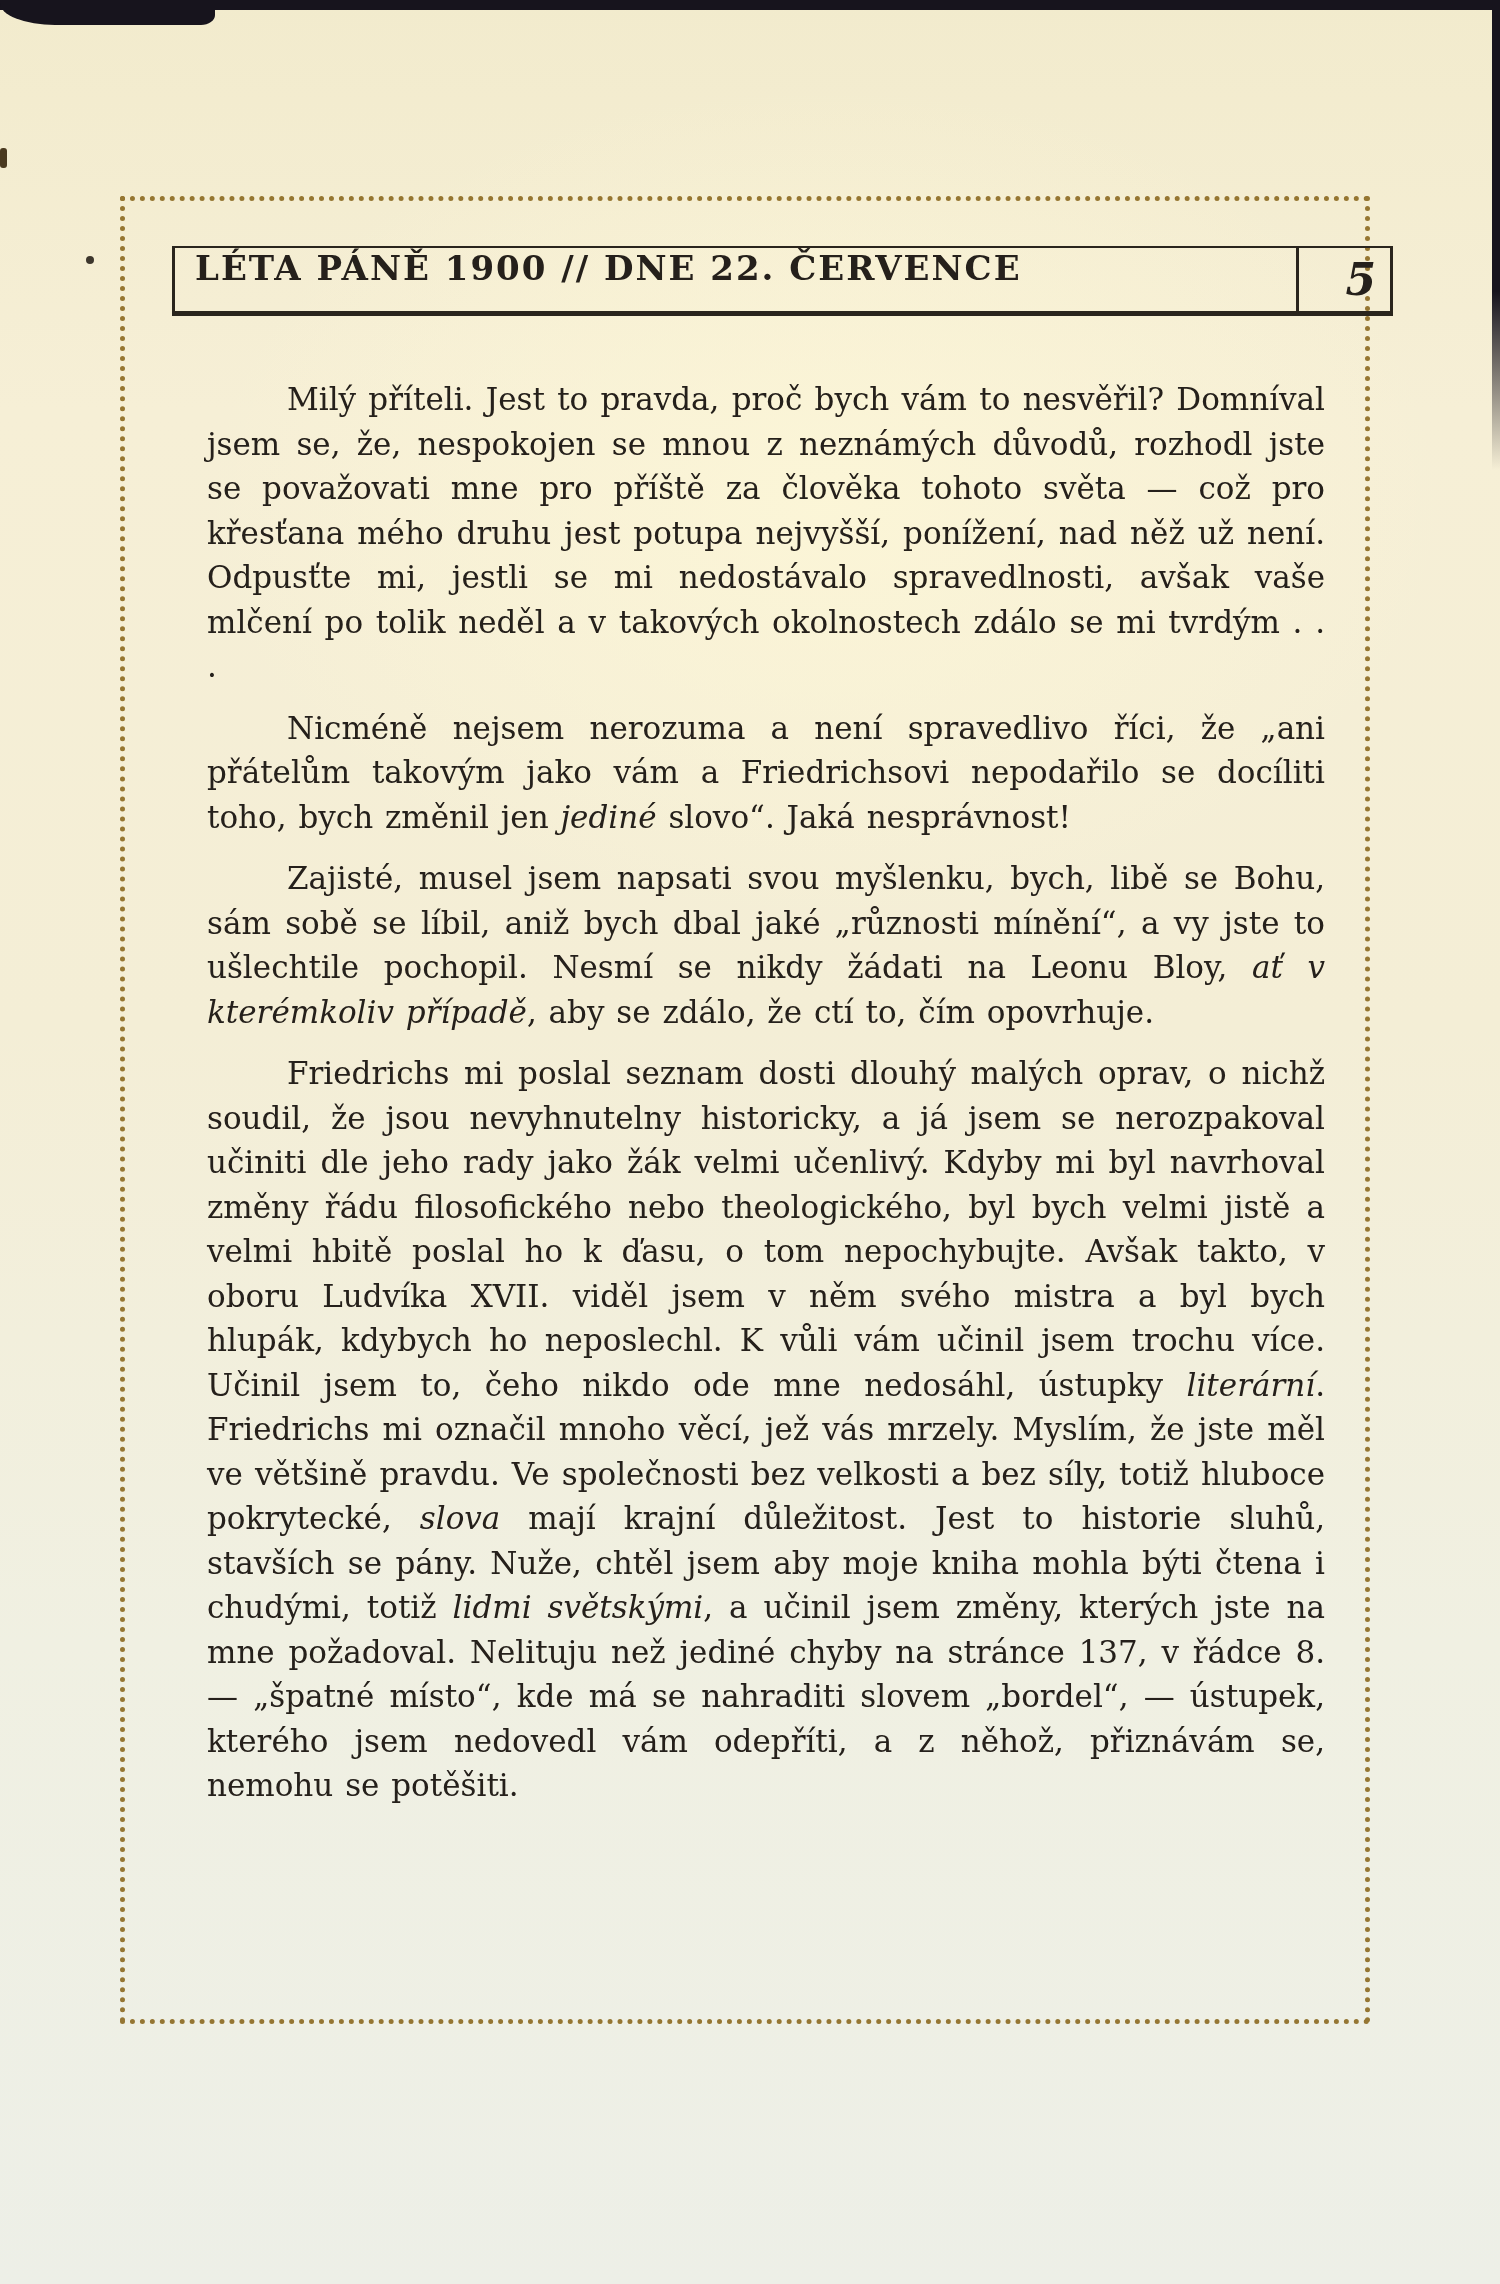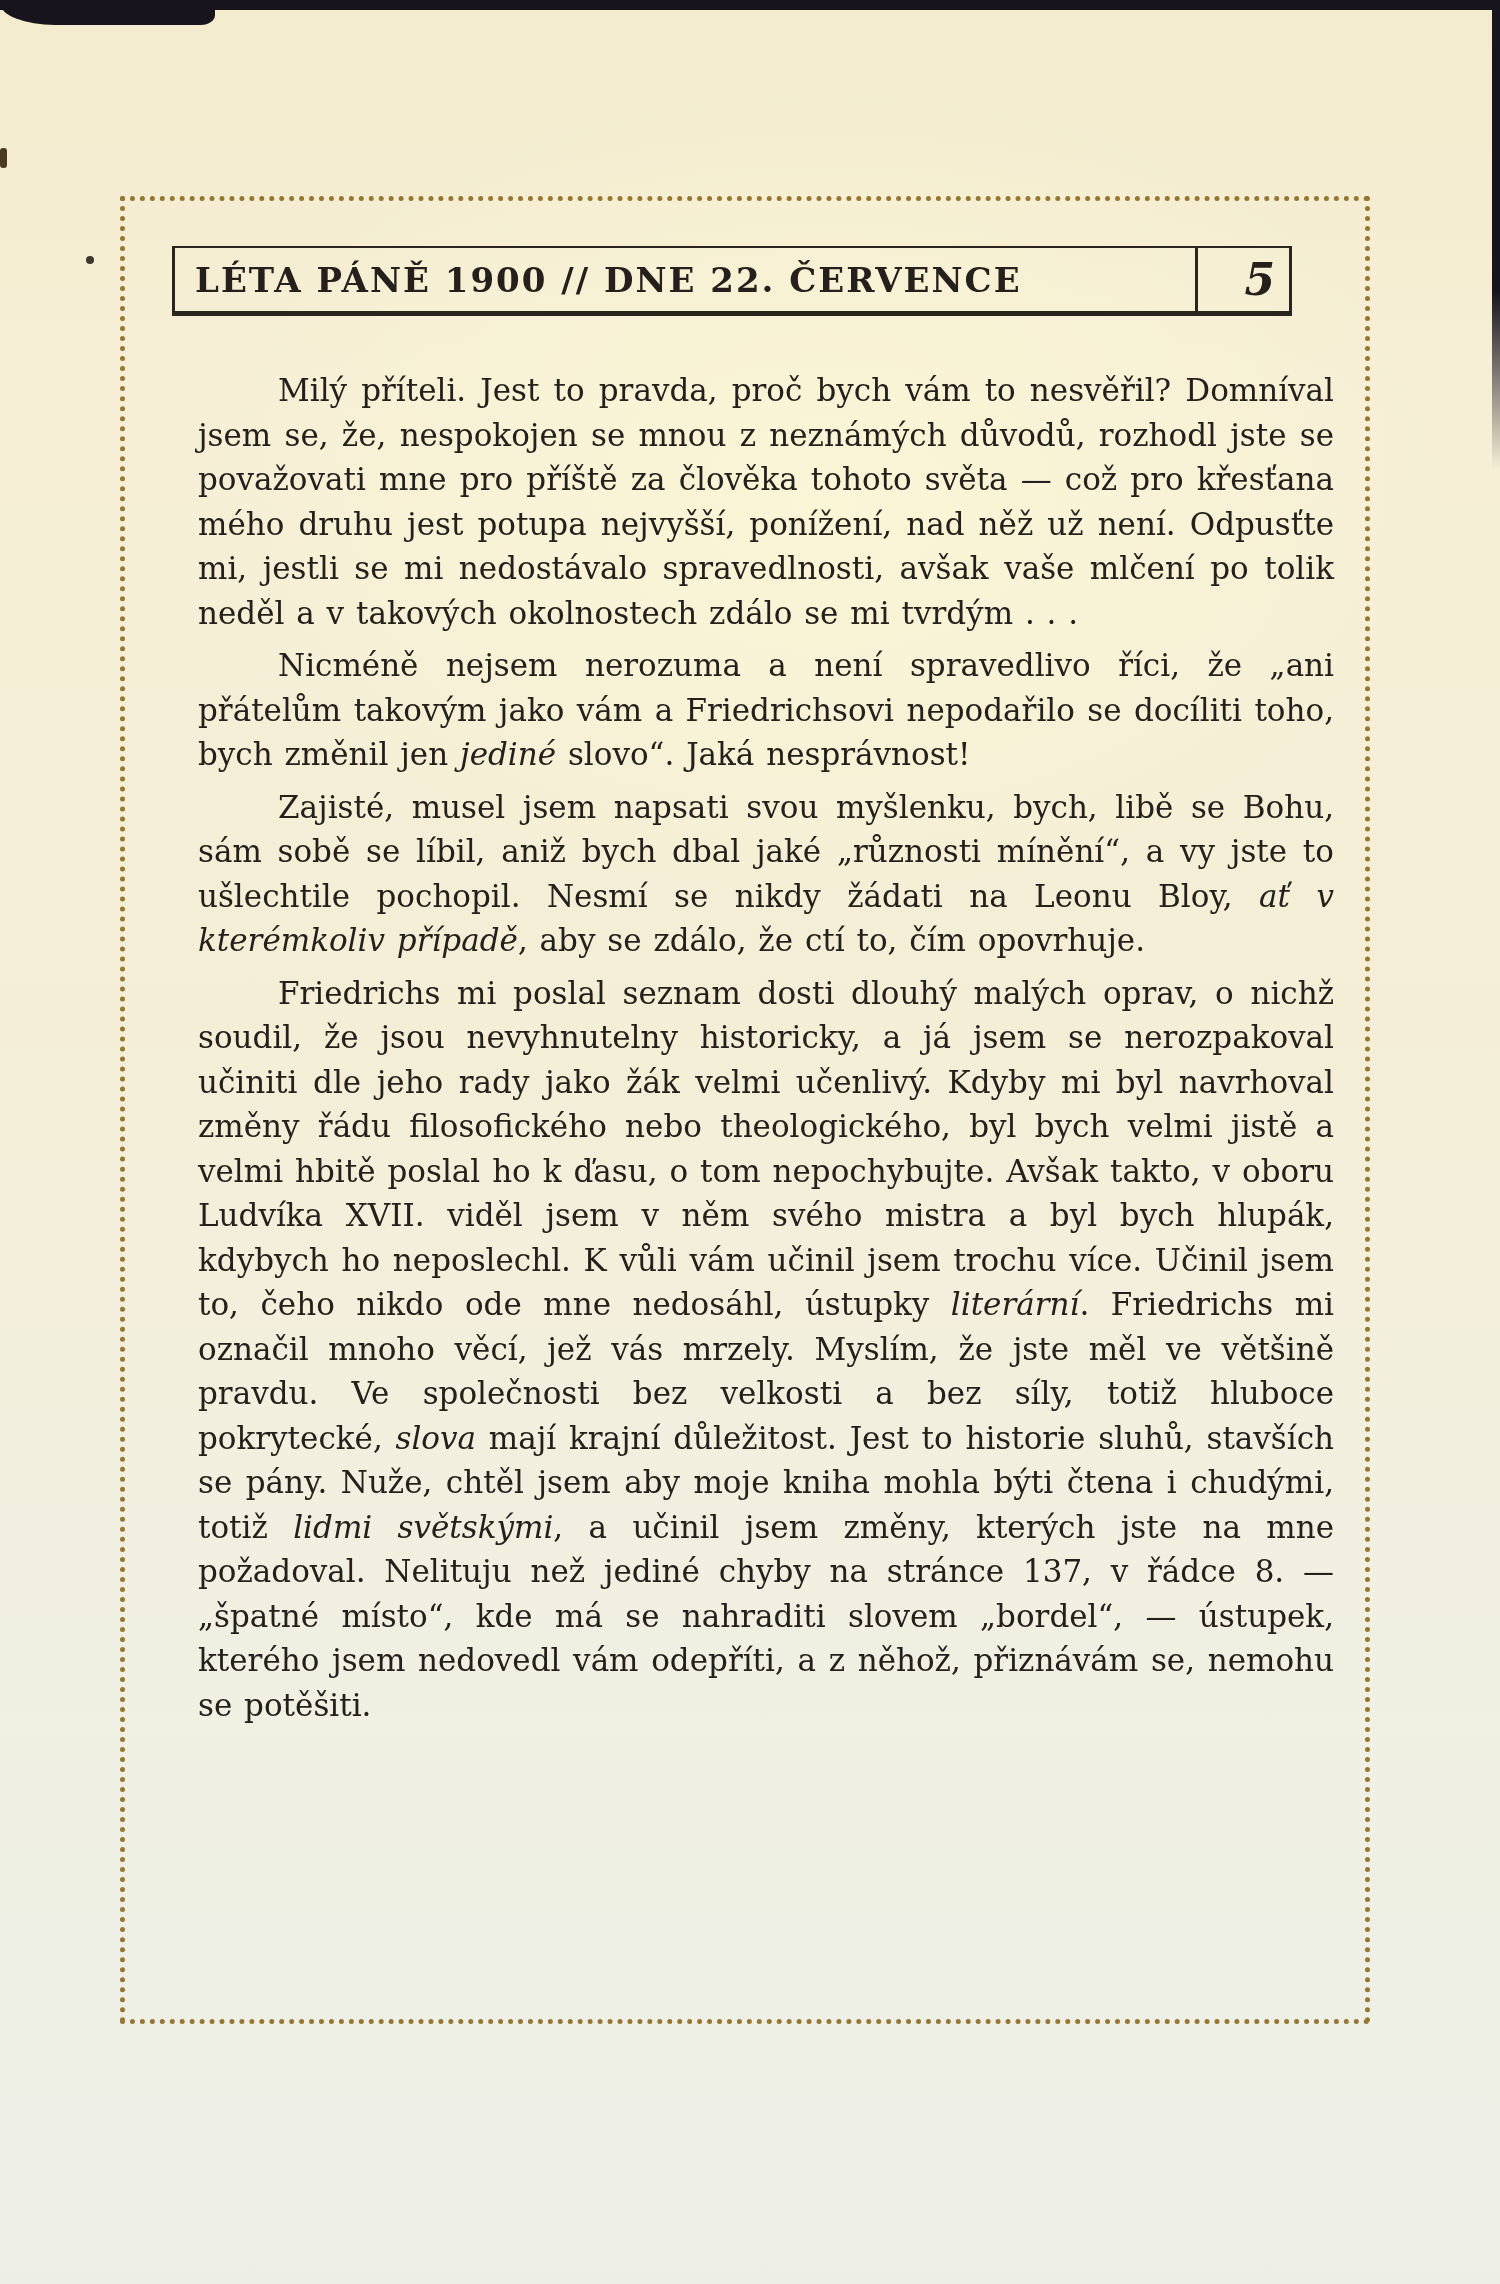--- a/index.html
+++ b/index.html
@@ -54,27 +54,26 @@
     left: 120px; top: 196px;
     width: 1240px; height: 1818px;
     border: 5px dotted #8e6c24;
     opacity: .92;
   }
 
   
   .header {
     position: absolute;
     left: 172px; top: 246px;
-    width: 1120px; height: 70px;
+    width: 1221px; height: 70px;
     box-sizing: border-box;
     border: 3px solid #2a251d;
     border-top-width: 2px;
     border-bottom-width: 5px;
     display: flex;
-    align-items: center;
   }
   .header-title {
     flex: 1;
     padding-left: 20px;
     font-size: 34px;
     font-weight: bold;
     letter-spacing: 2px;
     white-space: nowrap;
   }
   .header-num-cell {
@@ -99,21 +98,21 @@
     position: absolute;
     left: 190px; top: 360px;
     width: 1152px;
     font-size: 31px;
     line-height: 44.5px;
     text-align: justify;
     word-spacing: 2px;
     hyphens: auto;
   }
   .letter-body p {
-    margin: 8px;
+    margin: 17px;
     text-indent: 80px;
   }
   .letter-body .it {
     font-style: italic;
   }
 </style>
 </head>
 <body>
 
 <div class="page">

